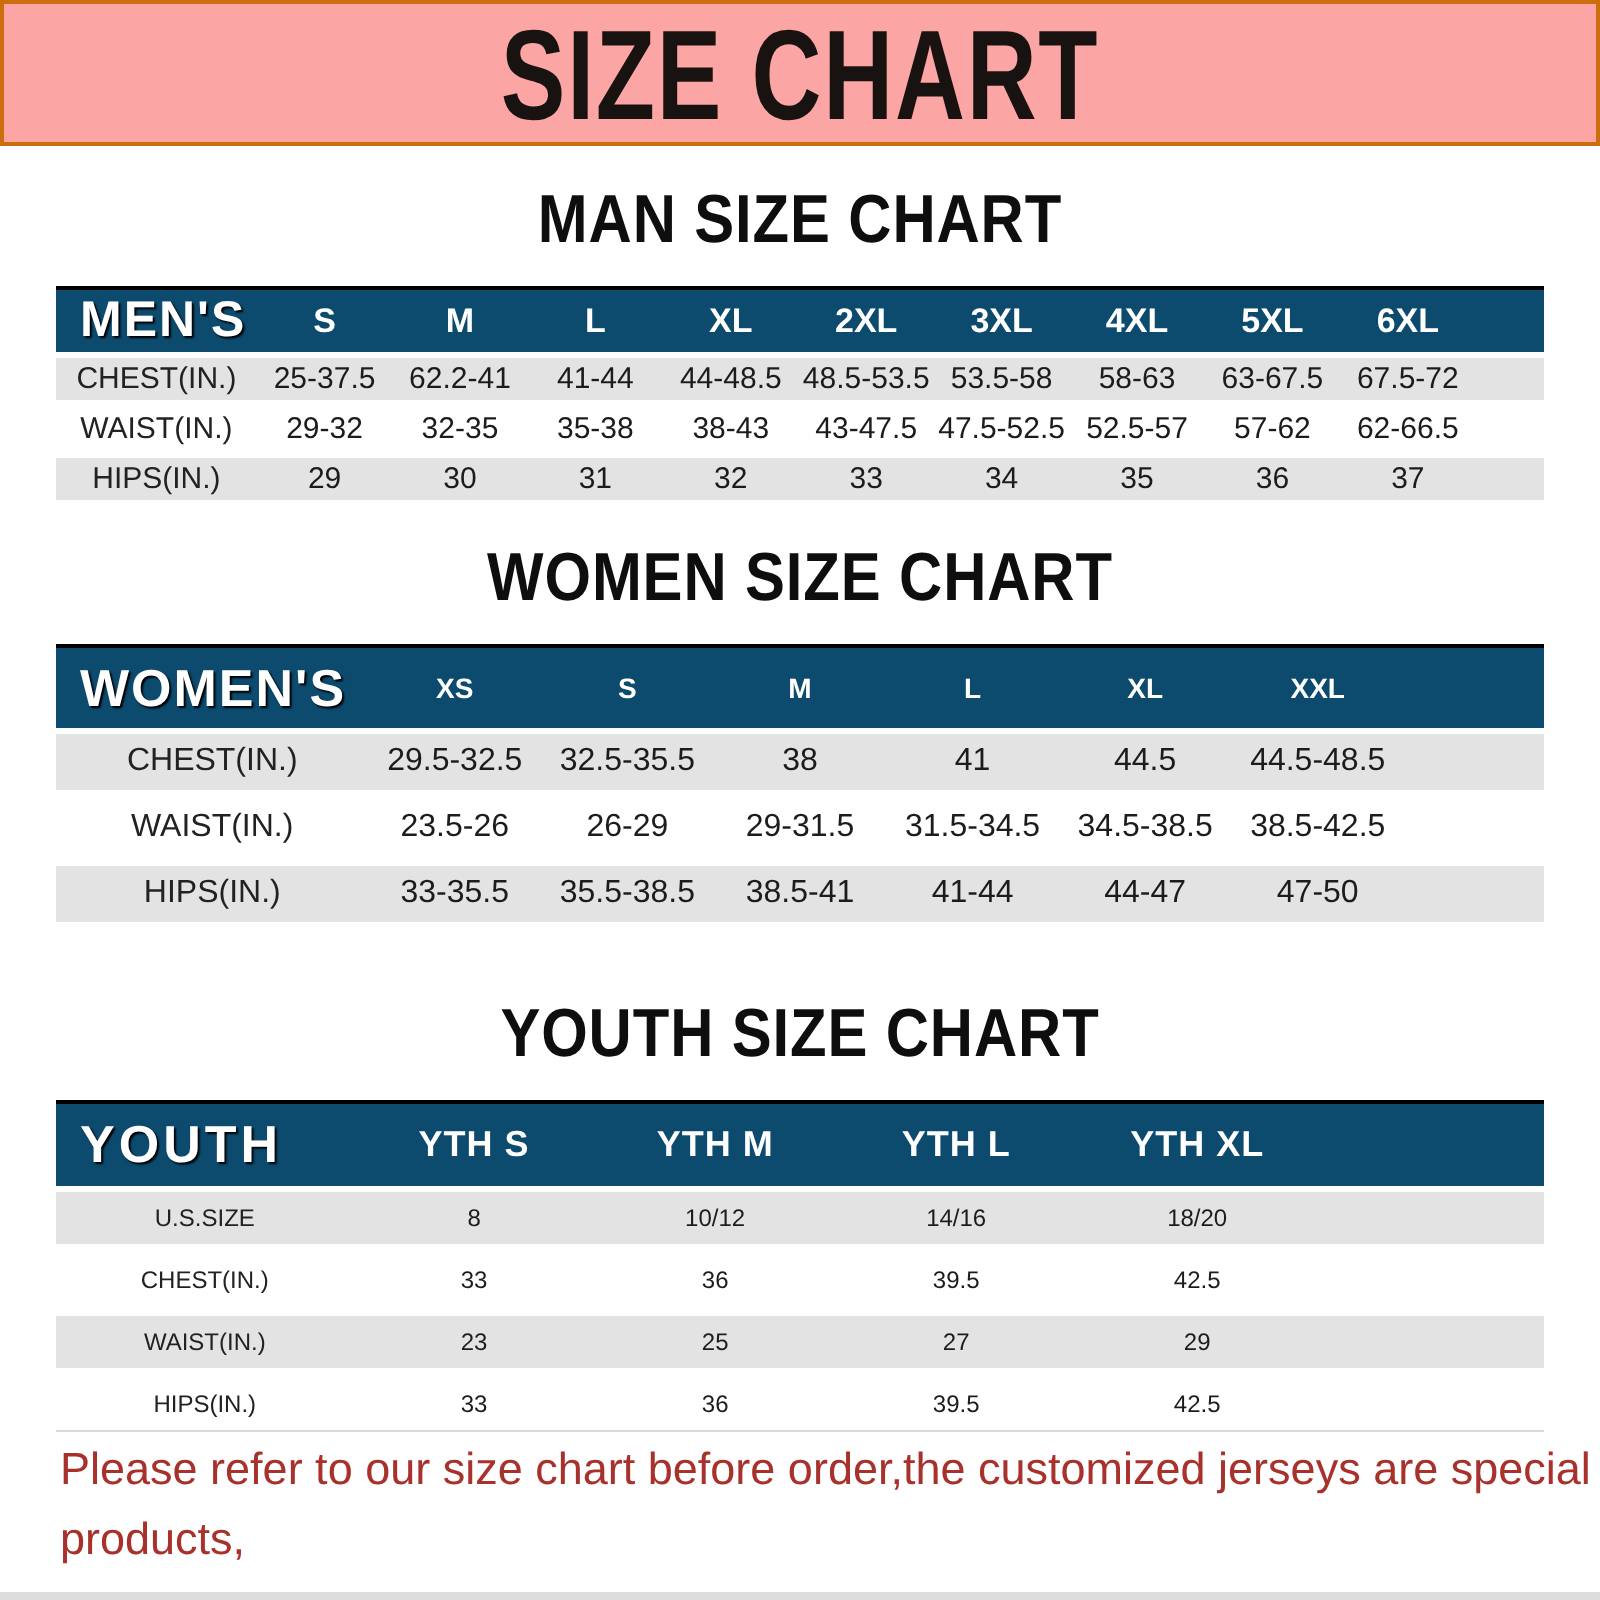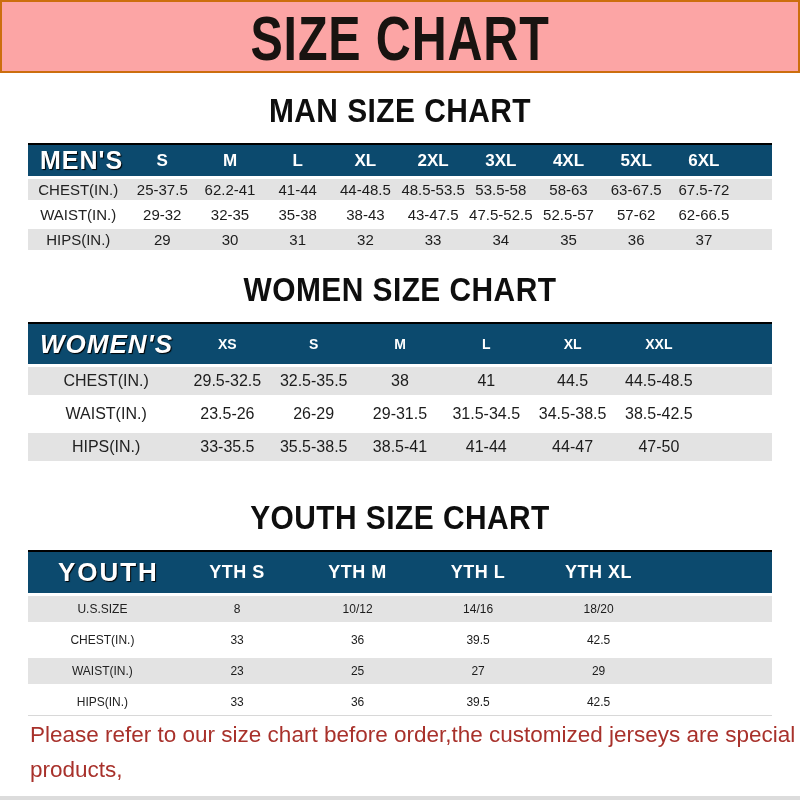--- a/index.html
+++ b/index.html
@@ -40,24 +40,24 @@
     text-align:center;color:#1c1c1c;padding:0;background:#ffffff;
   }
   tbody tr:nth-child(odd) td{background:#e3e3e3;}
   td.r-label{color:#222222;margin-left:32px;}
   
   .sec-0 thead th{height:31px;font-size:17px;}
   .sec-0 th.h-label{font-size:25px;}
   .sec-0 tbody td{height:21px;font-size:15px;border-bottom:4px solid #ffffff;}
   
   .sec-1 thead th{height:40px;font-size:14px;}
-  .sec-1 th.h-label{font-size:26px;font-style:italic;}
+  .sec-1 th.h-label{font-size:26px;}
   .sec-1 tbody td{height:28px;font-size:16px;border-bottom:5px solid #ffffff;}
   
-  .sec-2 thead th{height:41px;font-size:18px;letter-spacing:0.5px;text-align:center;}
+  .sec-2 thead th{height:41px;font-size:18px;letter-spacing:0.5px;}
   .sec-2 th.h-label{font-size:26px;letter-spacing:2px;}
   .sec-2 tbody td{height:26px;font-size:12px;border-bottom:5px solid #ffffff;}
   .sec-2 tbody tr:last-child td{border-bottom:1px solid #d8d8d8;}
   
   .note{
     margin:1px 0 0 30px;color:#A8312B;font-size:22.5px;line-height:35px;
   }
   .bottom-edge{
     position:absolute;left:0;right:0;bottom:0;height:4px;background:#dcdcdc;
   }

